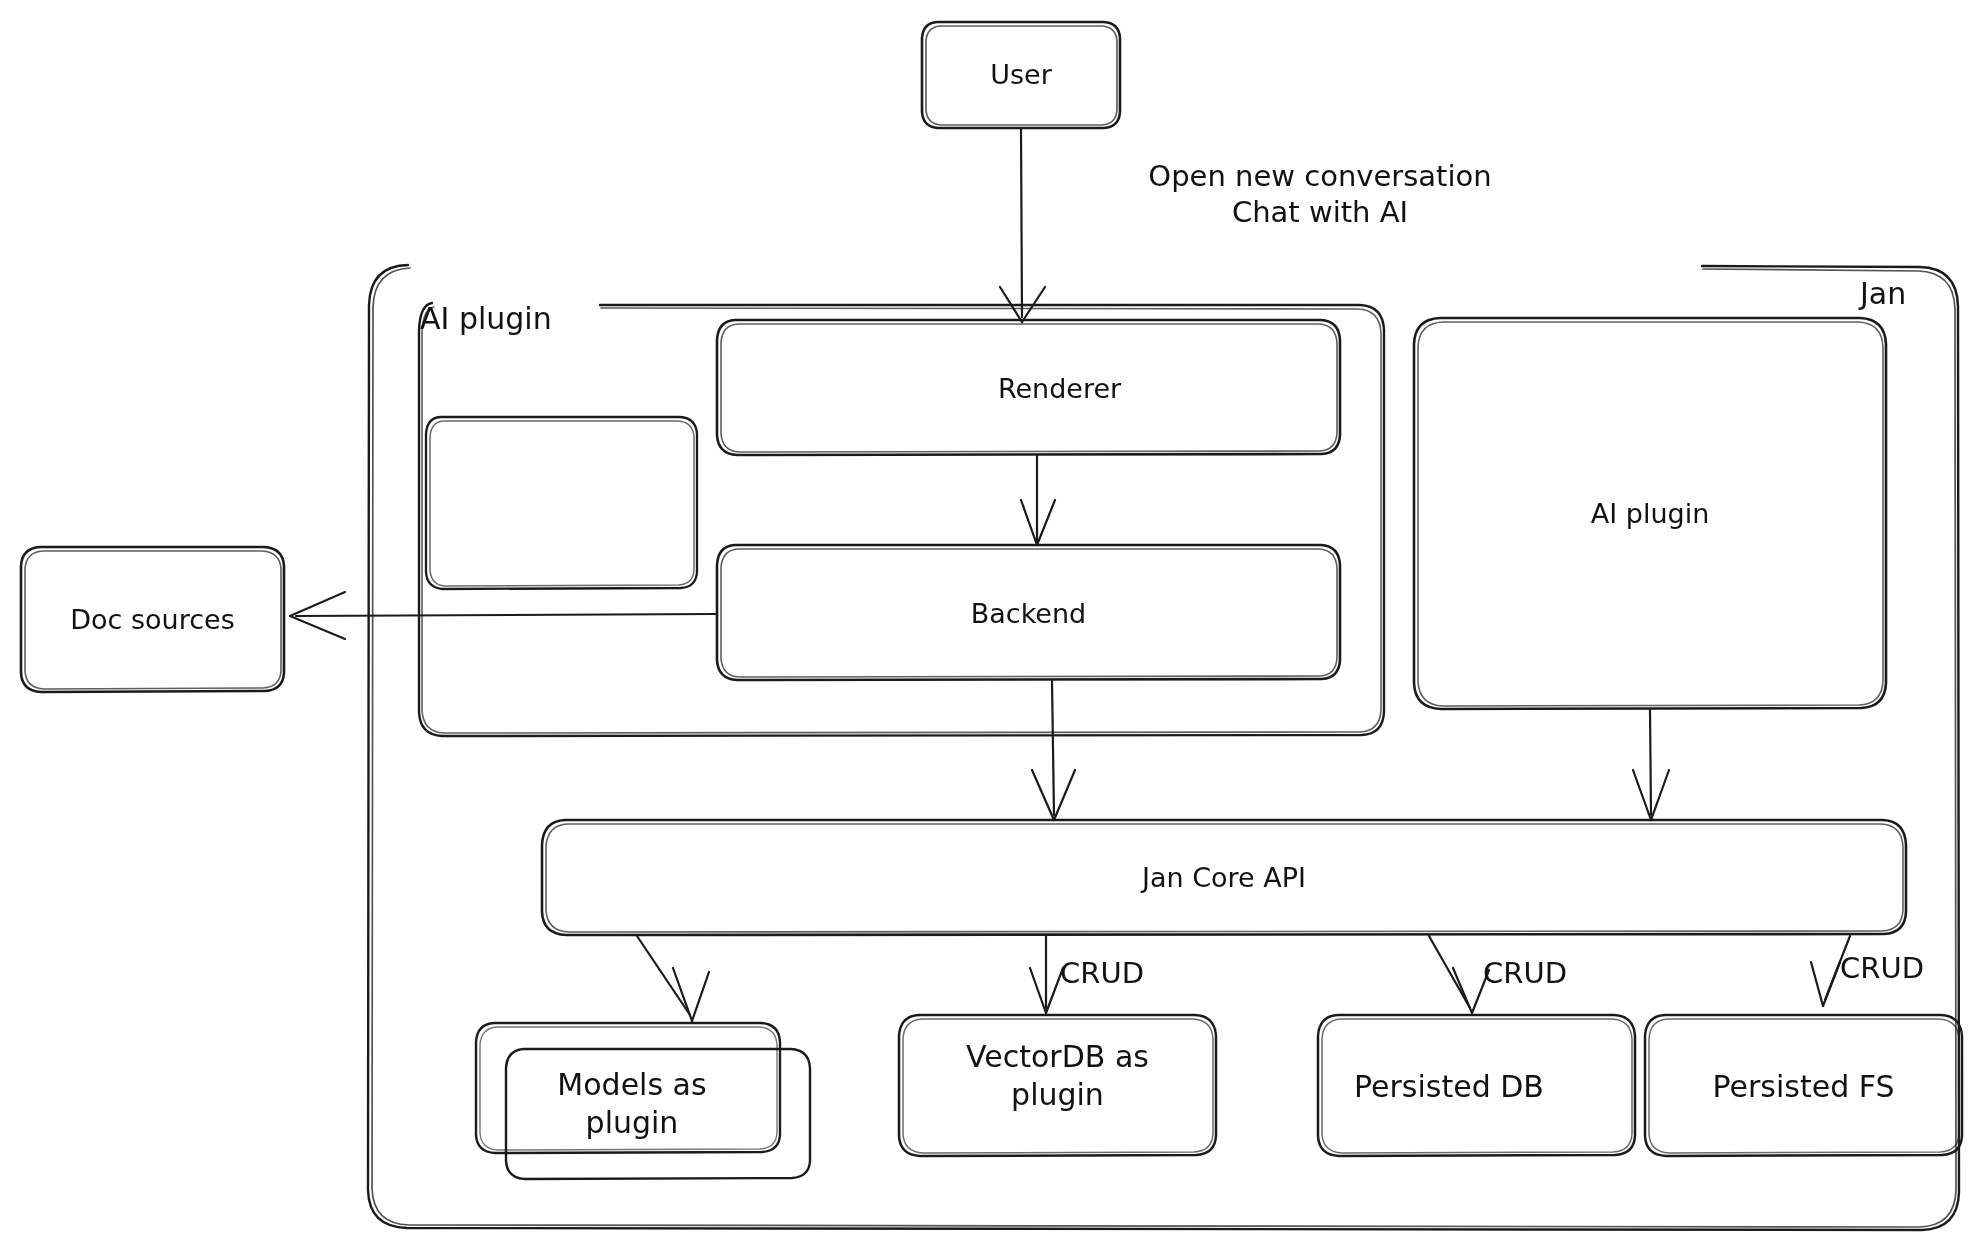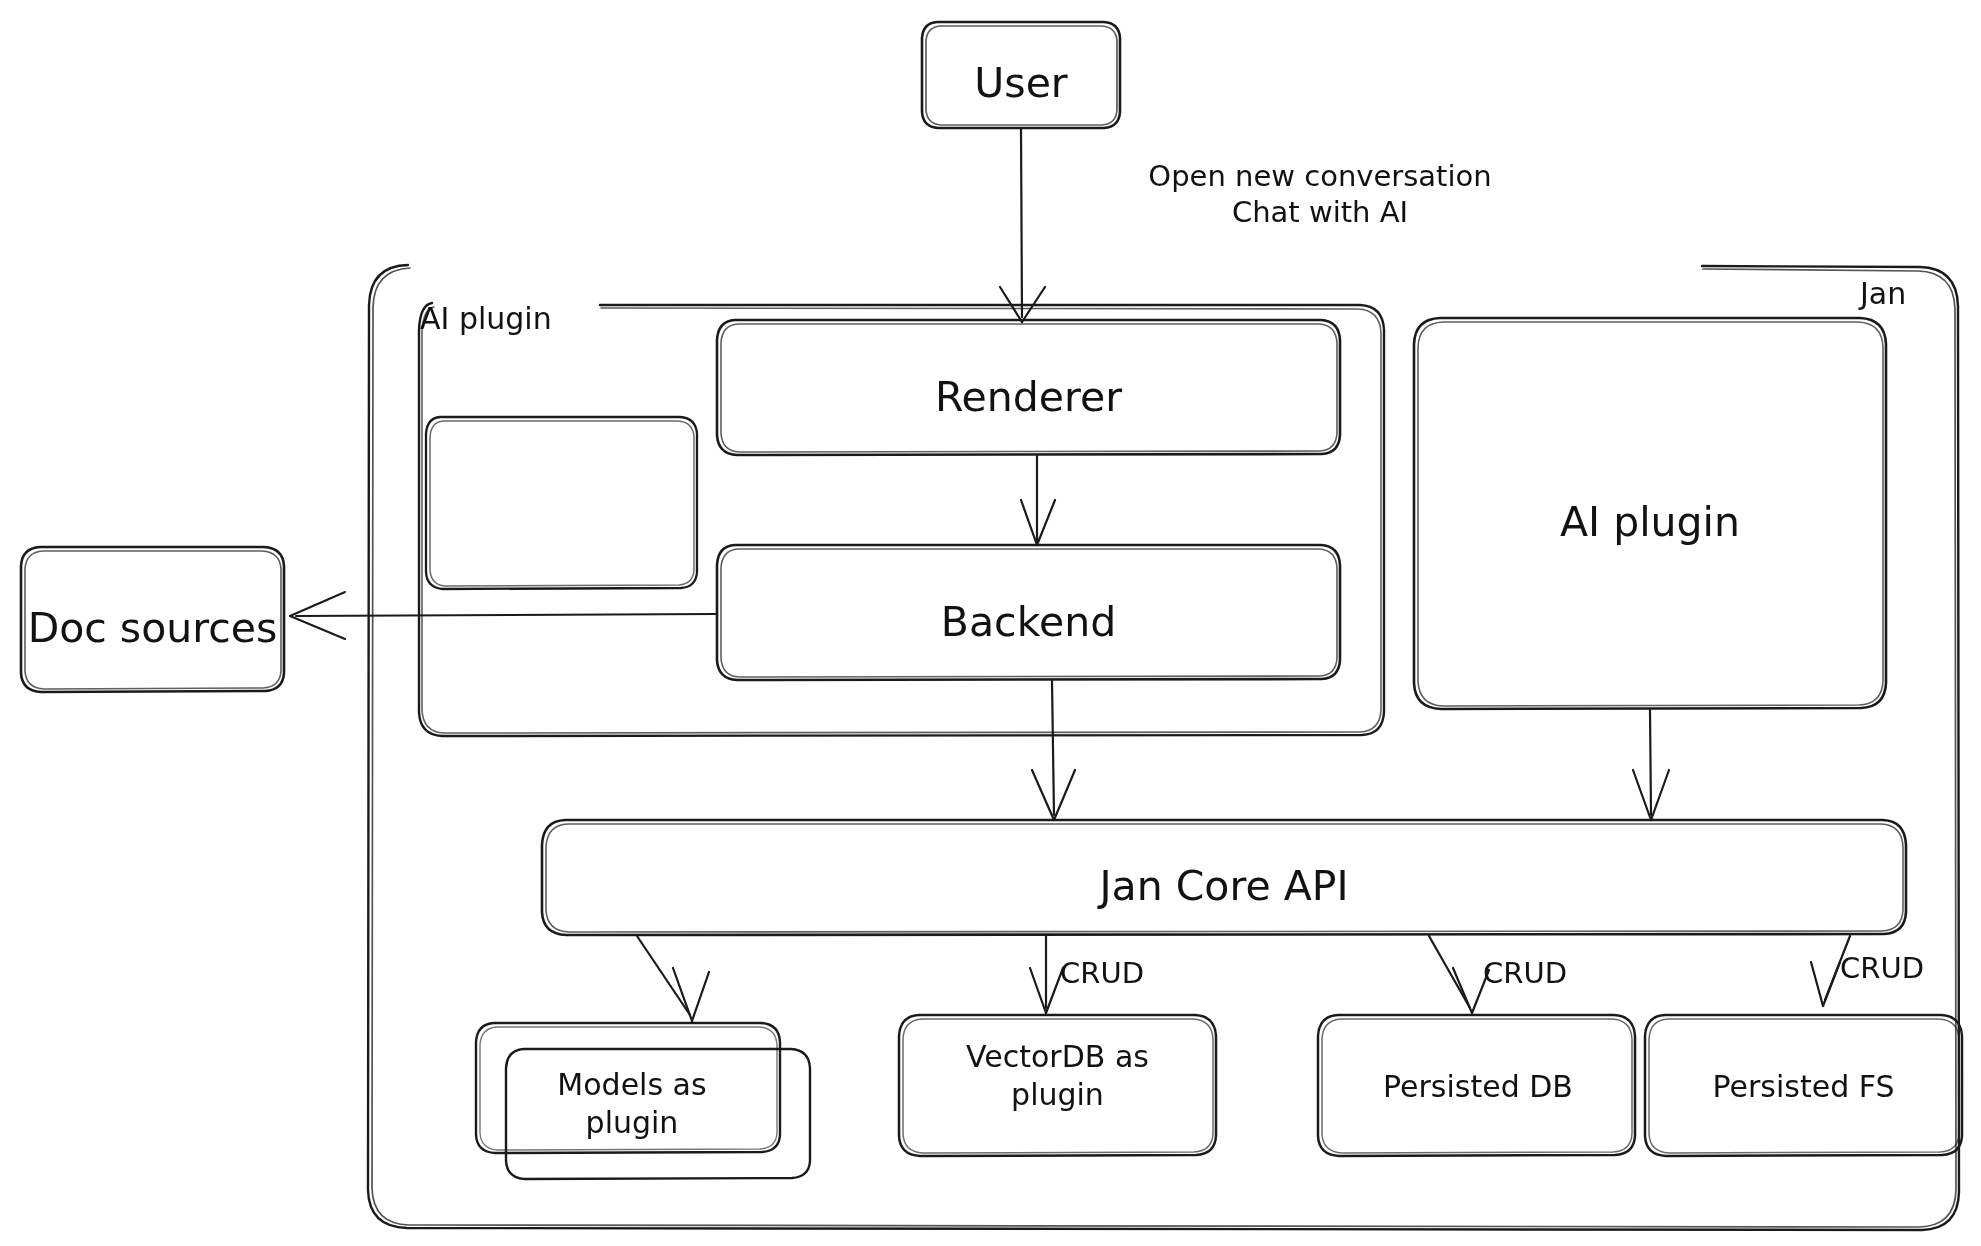--- a/index.html
+++ b/index.html
@@ -29,21 +29,21 @@
   }
   .node-label {
     position: absolute;
     text-align: center;
     color: #121212;
     font-family: "DejaVu Sans", sans-serif;
     line-height: 1.25;
     pointer-events: none;
     white-space: pre-line;
   }
-  .lbl-lg   { font-size: 41px; }
+  .lbl-lg   { font-size: 27px; }
   .lbl-md   { font-size: 30px; }
   .lbl-edge { font-size: 29px; text-align: left; }
   .lbl-group{ font-size: 30px; text-align: left; }
   .yaml-block {
     text-align: left;
     font-size: 19px;
     line-height: 1.42;
   }
   .yaml-block .ytitle { display: block; }
   .yaml-block .yline  { display: block; }
@@ -176,37 +176,37 @@
     </g>
 
   </svg>
 
   <div class="node-label lbl-group" style="left:420px; top:300px; width:300px;">AI plugin</div>
 
   <div class="node-label lbl-md" style="left:1860px; top:275px; width:110px; text-align:left;">Jan</div>
 
   <div class="node-label lbl-lg" style="left:922px; top:58px; width:198px;">User</div>
 
-  <div class="node-label lbl-lg" style="left:717px; top:372px; width:623px;">Renderer</div>
+  <div class="node-label lbl-lg" style="left:748px; top:372px; width:623px;">Renderer</div>
 
   <div class="node-label lbl-lg" style="left:717px; top:597px; width:623px;">Backend</div>
 
   <div class="node-label lbl-lg" style="left:1414px; top:497px; width:472px;">AI plugin</div>
 
   <div class="node-label lbl-lg" style="left:21px; top:603px; width:263px;">Doc sources</div>
 
   <div class="node-label lbl-lg" style="left:542px; top:861px; width:1364px;">Jan Core API</div>
 
   <div class="node-label lbl-md" style="left:506px; top:1066px; width:252px;">Models as
 plugin</div>
 
   <div class="node-label lbl-md" style="left:899px; top:1038px; width:317px;text-align:center;">VectorDB as
 plugin</div>
 
-  <div class="node-label lbl-md" style="left:1318px; top:1068px; width:262px;margin-left:29px;">Persisted DB</div>
+  <div class="node-label lbl-md" style="left:1318px; top:1068px; width:262px;">Persisted DB</div>
 
   <div class="node-label lbl-md" style="left:1645px; top:1068px; width:317px;">Persisted FS</div>
 
 
   <div class="node-label lbl-edge" style="left:1040px; top:158px; width:560px;text-align:center;">Open new conversation
 Chat with AI</div>
 
 
   <div class="node-label lbl-edge" style="left:1060px; top:955px; width:160px;">CRUD</div>
 

